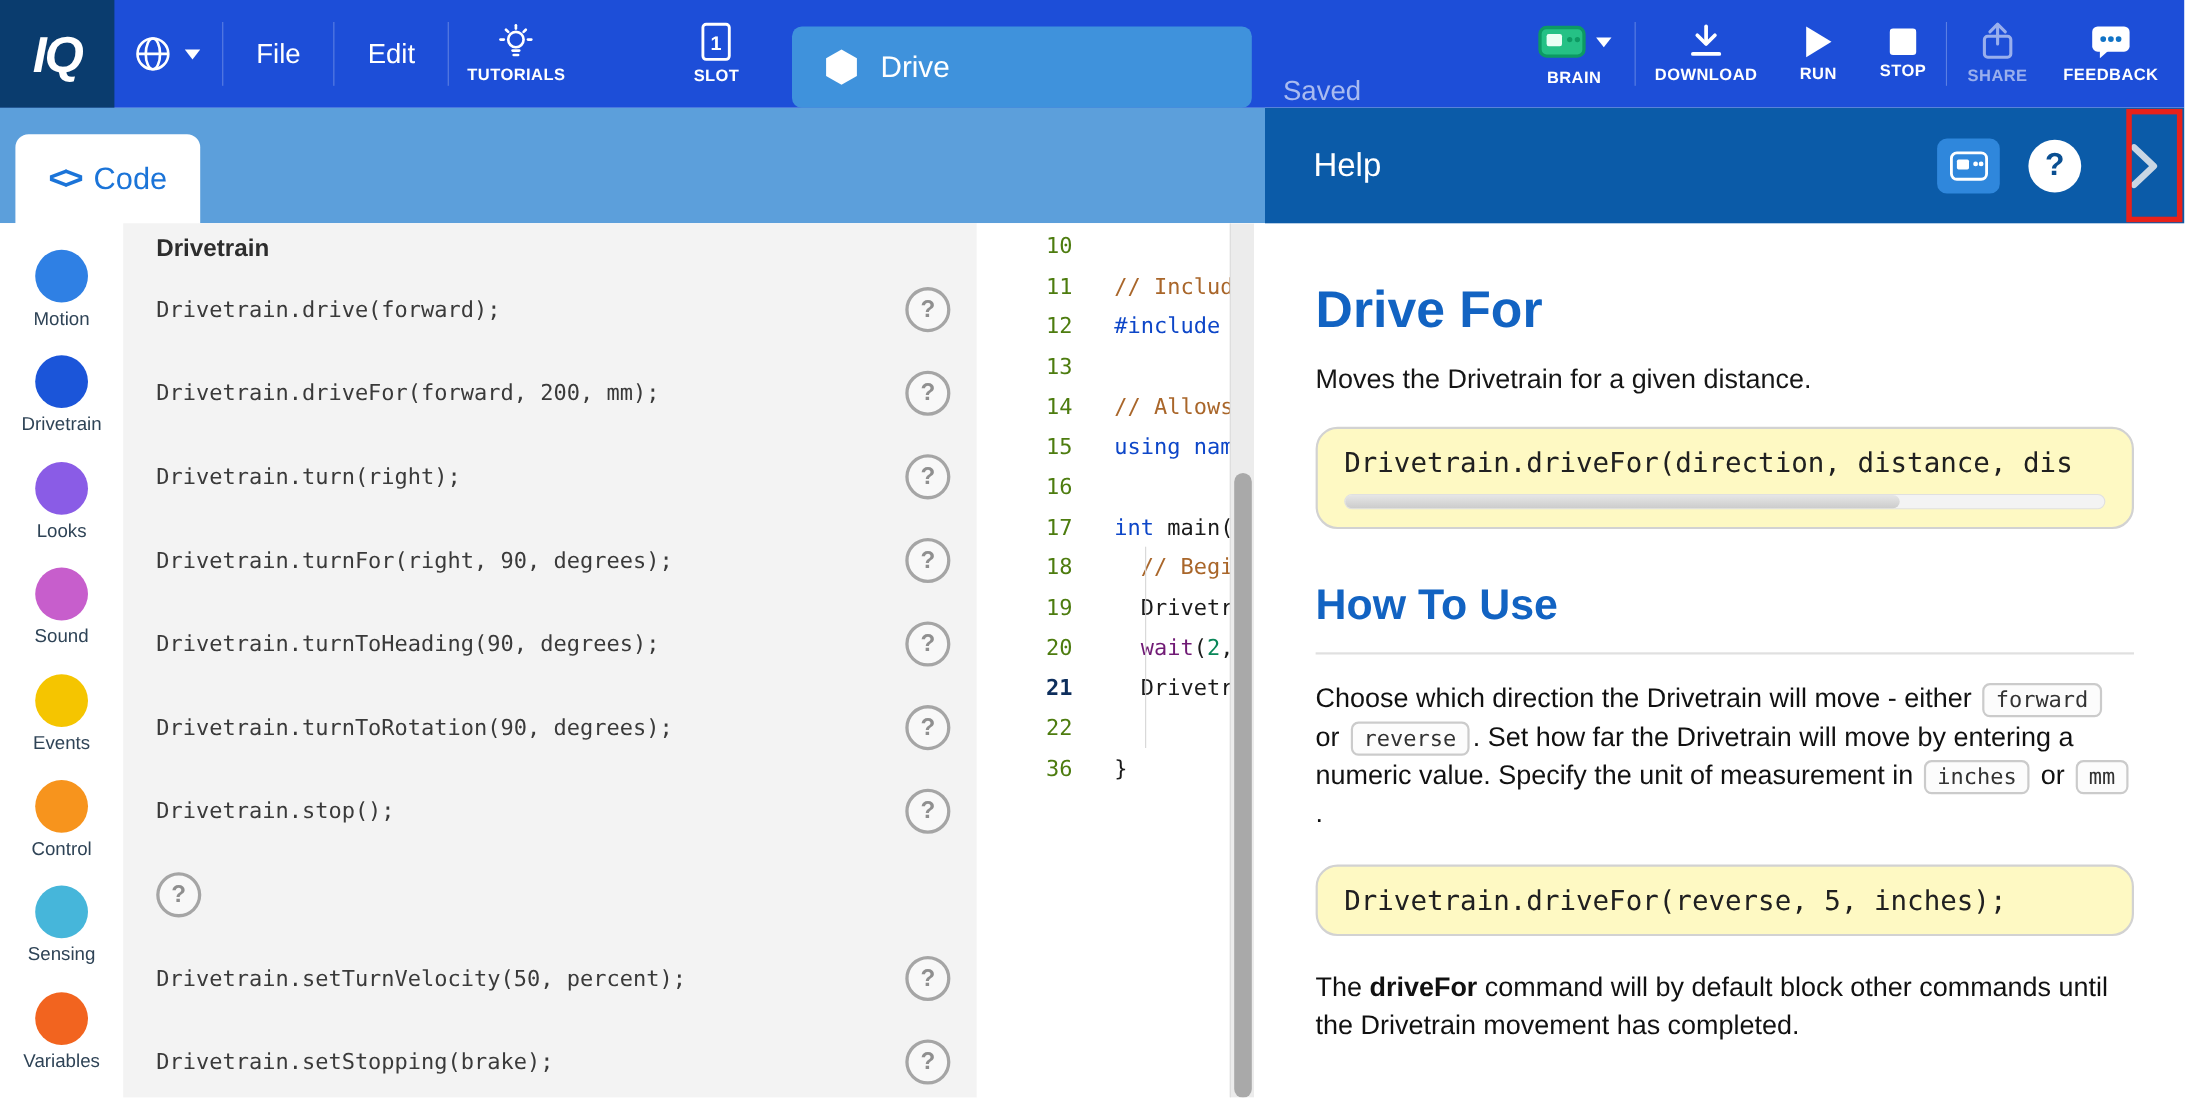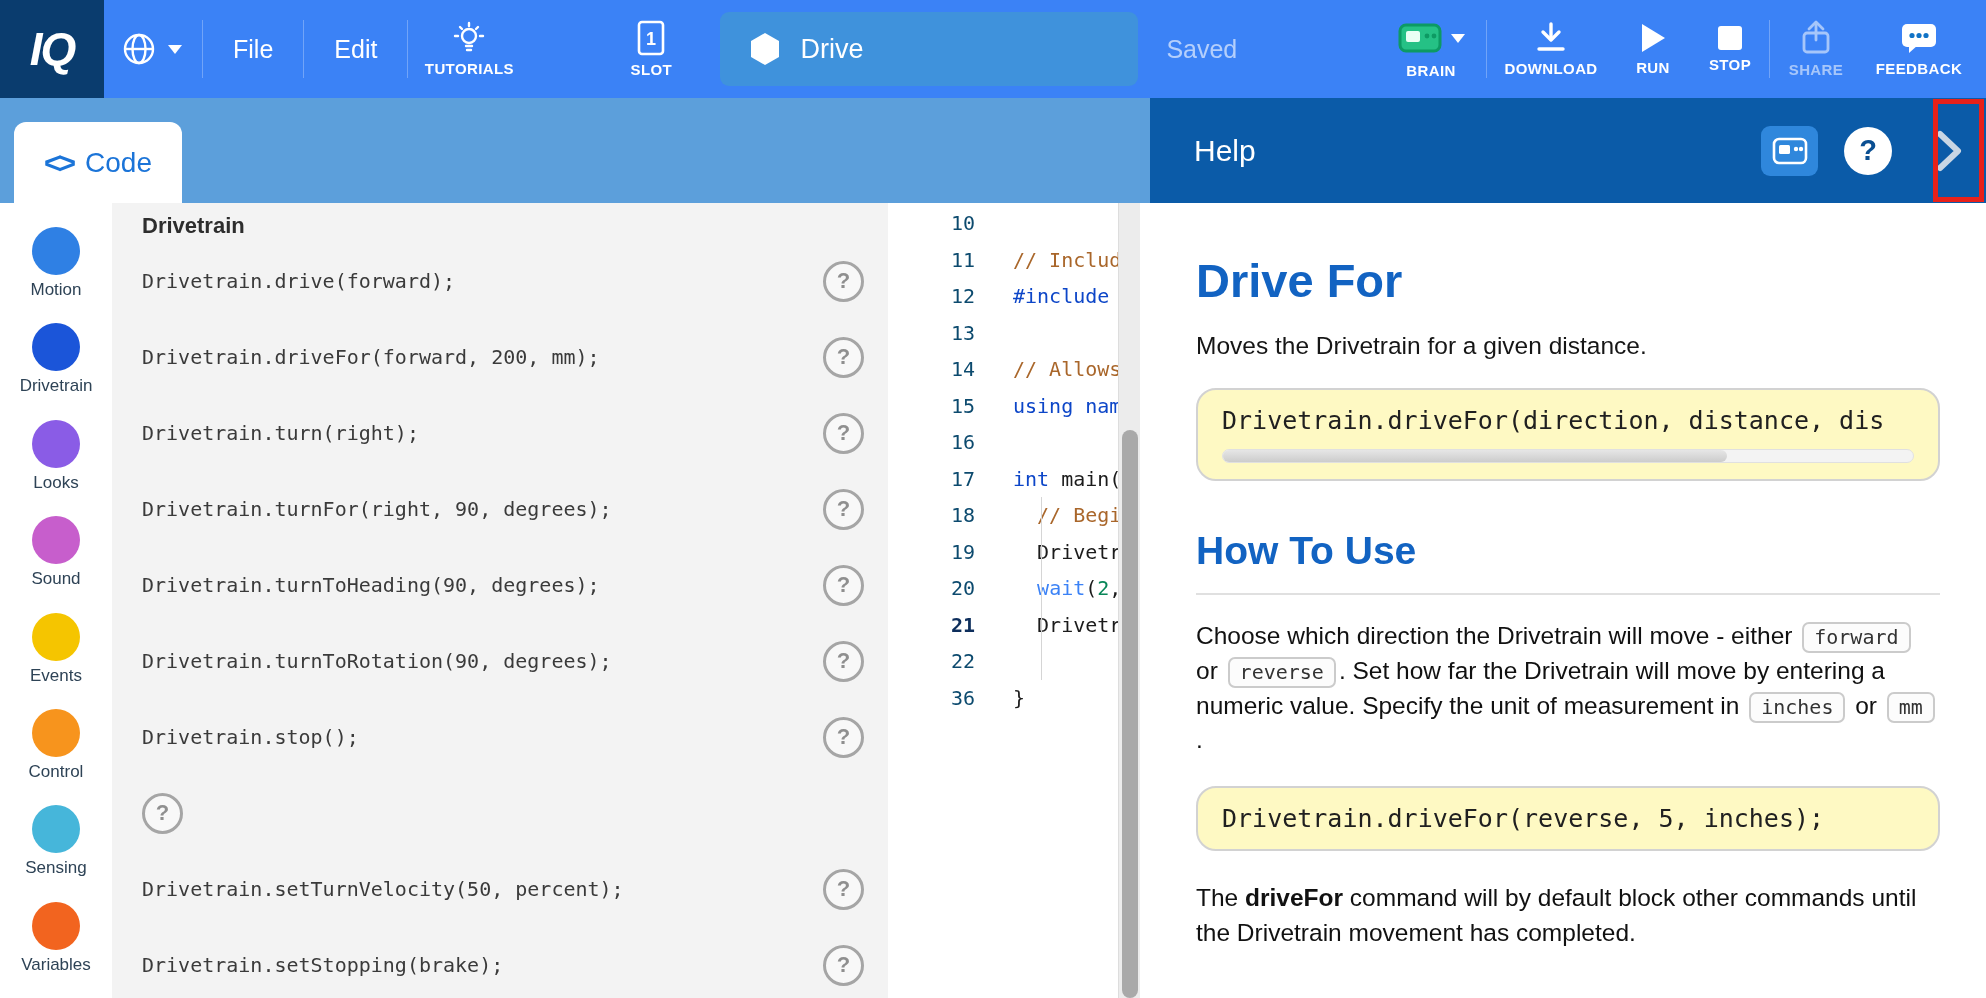--- a/index.html
+++ b/index.html
@@ -2,21 +2,21 @@
 <html><head>
 <meta charset="utf-8">
 <style>
   * { margin:0; padding:0; box-sizing:border-box; }
   html,body { width:1986px; height:998px; }
   body { font-family:"Liberation Sans",sans-serif; background:#fff; }
   button { font-family:"Liberation Sans",sans-serif; cursor:pointer; }
   .screen { position:relative; width:1986px; height:998px; overflow:hidden; background:#fff; }
 
   
-  .toolbar { position:absolute; left:0; top:0; width:1986px; height:98px; background:#3b82f6; display:flex; align-items:center; color:#fff; }
+  .toolbar { position:absolute; left:0; top:0; width:1986px; height:98px; background:#1d4ed8; display:flex; align-items:flex-end; color:#fff; }
   .logo { width:104px; height:98px; background:#0a3c6e; display:flex; align-items:center; justify-content:center;
           font-size:46px; font-weight:800; font-style:italic; letter-spacing:-2px; color:#fff; }
   .tb-globe { display:flex; align-items:center; gap:10px; margin:0 20px 0 16px; background:none; border:none; height:98px; }
   .caret { width:0; height:0; border-left:7px solid transparent; border-right:7px solid transparent; border-top:9px solid #fff; }
   .vdiv { width:1px; height:58px; background:rgba(255,255,255,.28); flex:none; align-self:center; }
   .tb-menu { font-size:25px; padding:0 30px; background:none; border:none; color:#fff; height:98px; }
   .tb-stack { display:flex; flex-direction:column; align-items:center; justify-content:center; gap:5px; height:98px; border:none; background:none; color:#fff; flex:none; }
   .tb-label { font-size:15px; font-weight:700; letter-spacing:.4px; }
   .iconrow { display:flex; align-items:center; gap:8px; height:38px; }
   .w120{width:122px;} .w86{width:86px; margin-left:78px;} .w110{width:110px;} .w128{width:128px;} .w76{width:76px;} .w78{width:78px;} .w92{width:92px;} .w114{width:114px; margin-right:10px;}
@@ -43,25 +43,25 @@
   .cmdpanel { width:776px; flex:none; background:#f3f3f3; padding:10px 0 0 30px; overflow:hidden; }
   .cmd-header { font-size:22px; font-weight:700; color:#2d2d2d; margin-bottom:4px; }
   .cmd-row { height:76px; display:flex; align-items:center; justify-content:space-between; padding-right:24px; }
   .cmd-code { font-family:"DejaVu Sans Mono",monospace; font-size:20px; color:#3a3a3a; }
   .q-btn { width:41px; height:41px; border-radius:50%; border:3px solid #a5a5a5; background:#f8f8f8; color:#8f8f8f;
            font-size:22px; font-weight:700; display:flex; align-items:center; justify-content:center; flex:none; }
 
   .editor { position:relative; width:262px; flex:none; background:#fff; overflow:hidden; }
   .editor-lines { padding-top:2px; }
   .eline { display:flex; height:36.5px; align-items:center; }
-  .lnum { width:87px; text-align:right; font-size:20px; color:#0c4a6e; flex:none; font-family:"DejaVu Sans Mono",monospace; }
+  .lnum { width:87px; text-align:right; font-size:20px; color:#4d7c0f; flex:none; font-family:"DejaVu Sans Mono",monospace; }
   .lnum.active { color:#0d2e5c; font-weight:700; }
   .lcode { margin-left:38px; font-size:20px; white-space:pre; font-family:"DejaVu Sans Mono",monospace; }
   .tk-comment{color:#a9662a;} .tk-keyword{color:#0d46c8;} .tk-plain{color:#1b1b1b;}
-  .tk-func{color:#3b82f6;} .tk-number{color:#098658;} .tk-string{color:#a31515;}
+  .tk-func{color:#701a75;} .tk-number{color:#098658;} .tk-string{color:#a31515;}
   .indent-guide { position:absolute; left:153px; top:294px; width:1px; height:183px; background:#d5d5d5; }
   .vscroll { position:absolute; left:230px; top:0; width:22px; height:795px; background:#ececec; border-left:1px solid #ddd; }
   .vthumb { position:absolute; left:3px; top:227px; width:16px; height:568px; background:#a9a9a9; border-radius:8px; }
 
   
   .help { position:absolute; left:1150px; top:98px; width:836px; height:900px; background:#fff; }
   .help-header { height:105px; background:#0b5ba8; display:flex; align-items:center; padding:0 14px 0 44px; color:#fff; }
   .help-title { font-size:30px; }
   .hh-brain { margin-left:auto; width:57px; height:50px; border-radius:9px; background:#2f87dc; border:none;
               display:flex; align-items:center; justify-content:center; }

